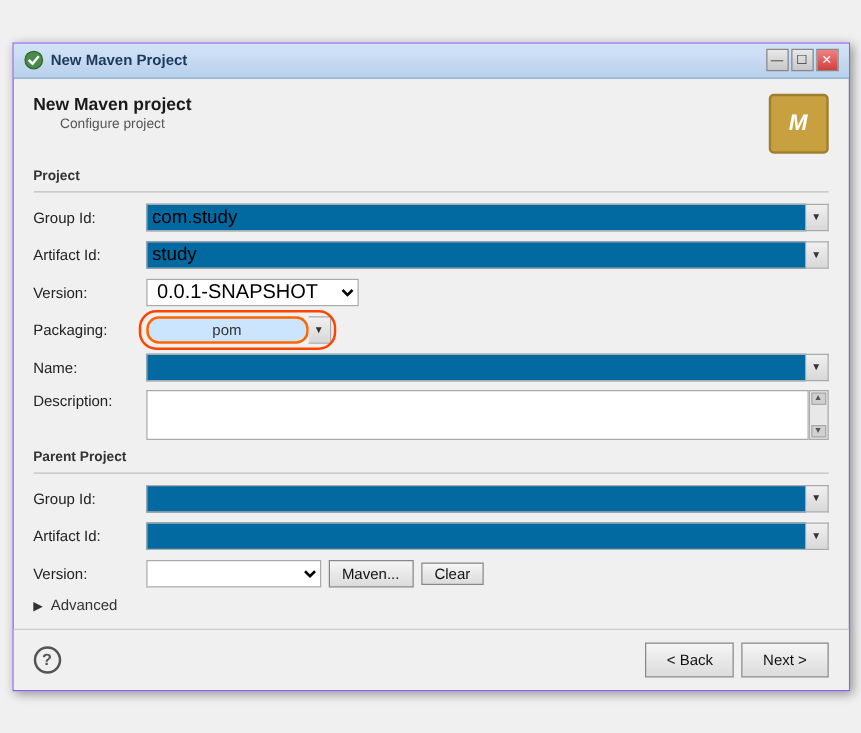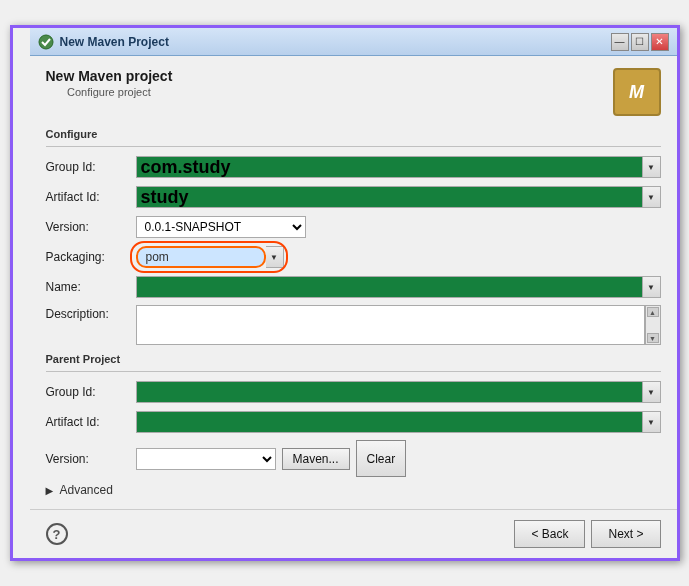--- a/index.html
+++ b/index.html
@@ -9,23 +9,22 @@
       background: #f0f0f0;
       display: flex;
       justify-content: center;
       align-items: center;
       width: 689px;
       height: 586px;
     }
     .window {
       width: 670px;
       background: #f0f0f0;
-      border: 3px solid #8b5cf6;
+      border: 1px solid #8b5cf6;
       box-shadow: 2px 2px 8px rgba(0,0,0,0.4);
-      padding-left: 17px;
     }
     .title-bar {
       background: linear-gradient(to bottom, #d4e4f7, #b8d0ec);
       height: 28px;
       display: flex;
       align-items: center;
       padding: 0 8px;
       border-bottom: 1px solid #7aa3cc;
       user-select: none;
     }
@@ -124,44 +123,43 @@
     }
     .form-control-area {
       flex: 1;
       display: flex;
       align-items: center;
     }
     .text-input {
       flex: 1;
       height: 22px;
       border: 1px solid #aaa;
-      background: #15803d;
+      background: #0369a1;
       padding: 2px 4px;
-      font-size: 18px;
+      font-size: 15px;
       outline: none;
-      font-weight: bold;
     }
     .dropdown-btn {
       width: 18px;
       height: 22px;
       background: linear-gradient(to bottom, #f0f0f0, #d8d8d8);
       border: 1px solid #aaa;
       border-left: none;
       cursor: pointer;
       display: flex;
       align-items: center;
       justify-content: center;
       font-size: 8px;
       color: #333;
     }
     .version-select {
       height: 22px;
       border: 1px solid #aaa;
       background: white;
-      font-size: 12px;
+      font-size: 16px;
       padding: 0 4px;
       width: 170px;
       cursor: pointer;
     }
     
     
     .packaging-wrapper {
       display: flex;
       align-items: center;
       position: relative;
@@ -169,20 +167,21 @@
     .packaging-input {
       width: 130px;
       height: 22px;
       border: 2px solid #ff6600;
       border-radius: 10px;
       background: #cce5ff;
       padding: 2px 8px;
       font-size: 12px;
       outline: none;
       color: #333;
+      text-align: center;
     }
     .packaging-dropdown-btn {
       width: 18px;
       height: 22px;
       background: linear-gradient(to bottom, #f0f0f0, #d8d8d8);
       border: 1px solid #aaa;
       border-left: none;
       cursor: pointer;
       display: flex;
       align-items: center;
@@ -273,21 +272,21 @@
     .btn-browse {
       height: 22px;
       padding: 0 10px;
       background: linear-gradient(to bottom, #f5f5f5, #dcdcdc);
       border: 1px solid #888;
       font-size: 12px;
       cursor: pointer;
       color: #111;
     }
     .btn-clear {
-      height: 37px;
+      height: 18px;
       padding: 0 10px;
       background: linear-gradient(to bottom, #f5f5f5, #dcdcdc);
       border: 1px solid #888;
       font-size: 12px;
       cursor: pointer;
       color: #111;
     }
 
     .advanced-row {
       display: flex;
@@ -389,21 +388,21 @@
   <div class="content">
 
     <div class="page-header">
       <div class="page-title-block">
         <div class="page-title">New Maven project</div>
         <div class="page-subtitle">Configure project</div>
       </div>
       <div class="maven-logo">M</div>
     </div>
 
-    <div class="section-label">Configure</div>
+    <div class="section-label">Project</div>
     <div class="divider"></div>
 
     <div class="form-row">
       <div class="form-label">Group Id:</div>
       <div class="input-with-arrow">
         <input type="text" class="text-input" value="com.study" style="">
         <div class="dropdown-btn">▼</div>
       </div>
     </div>
 

